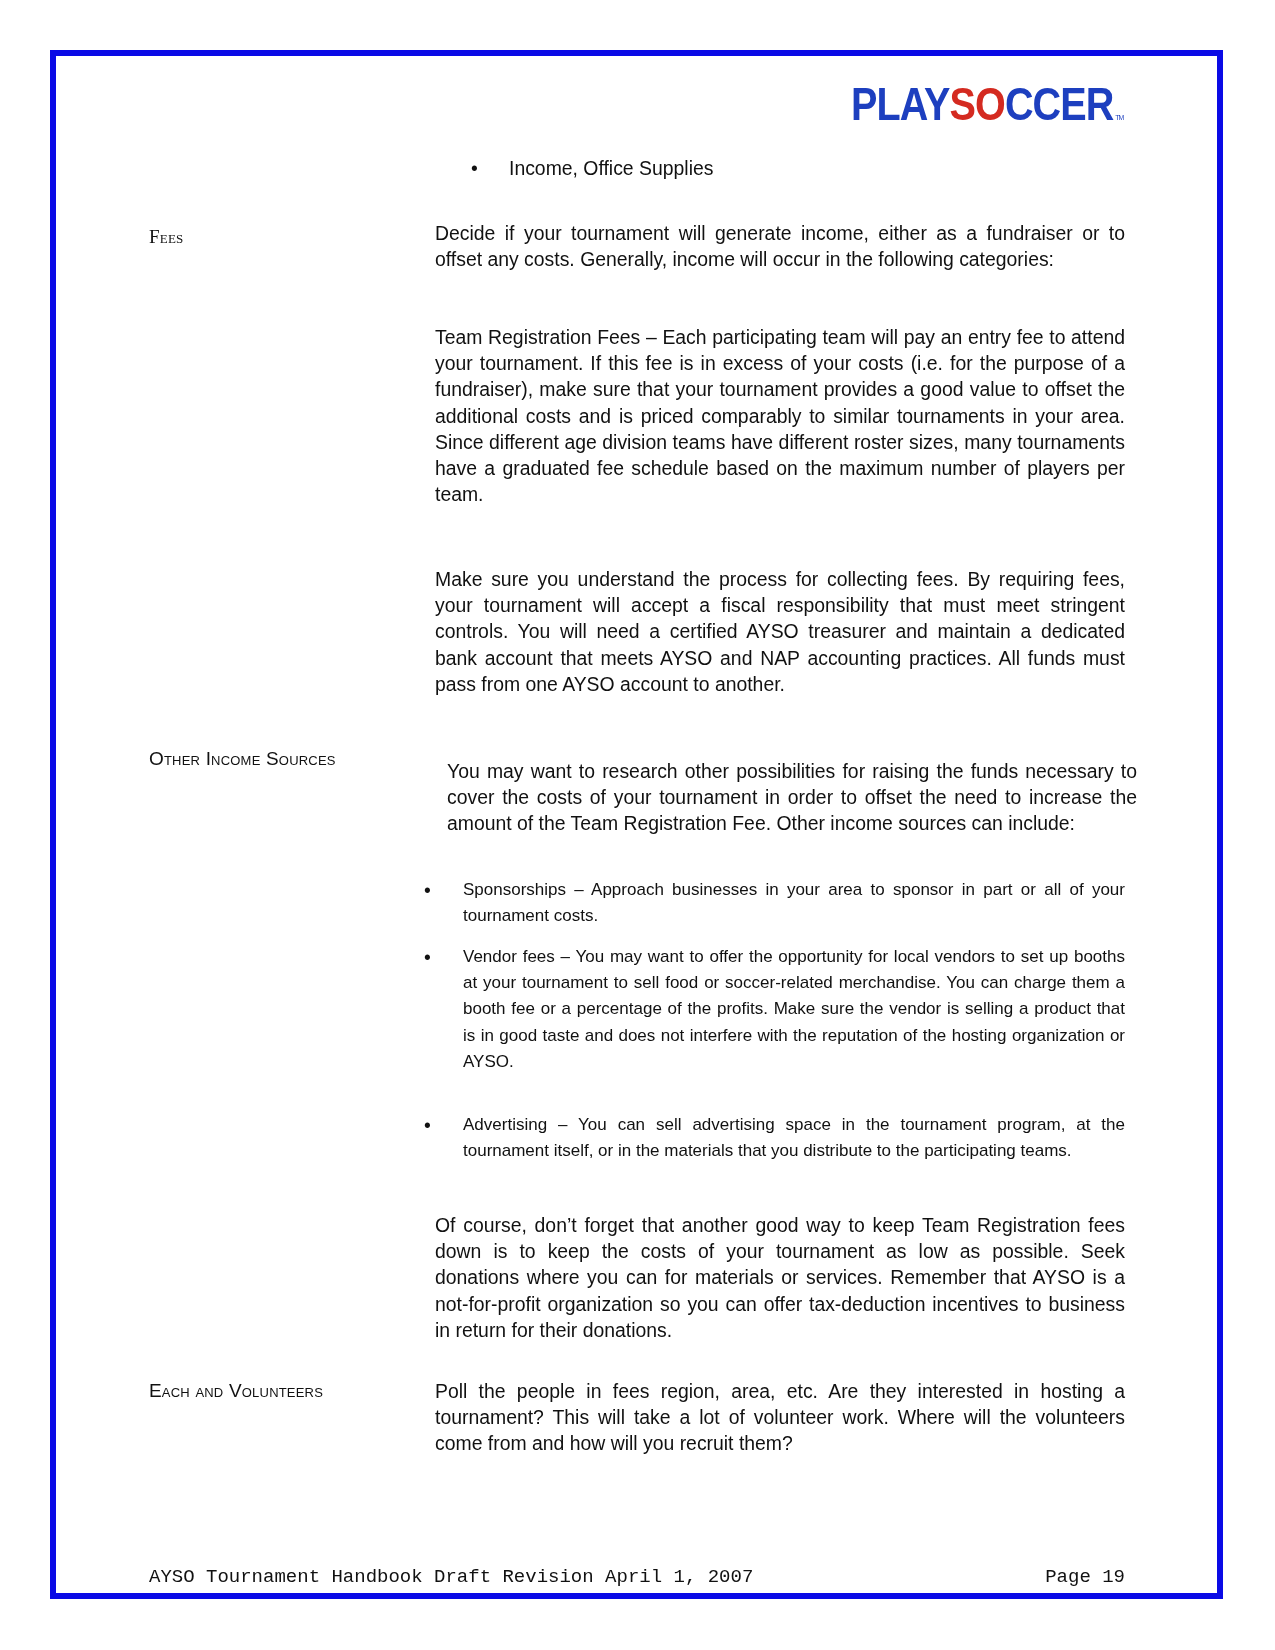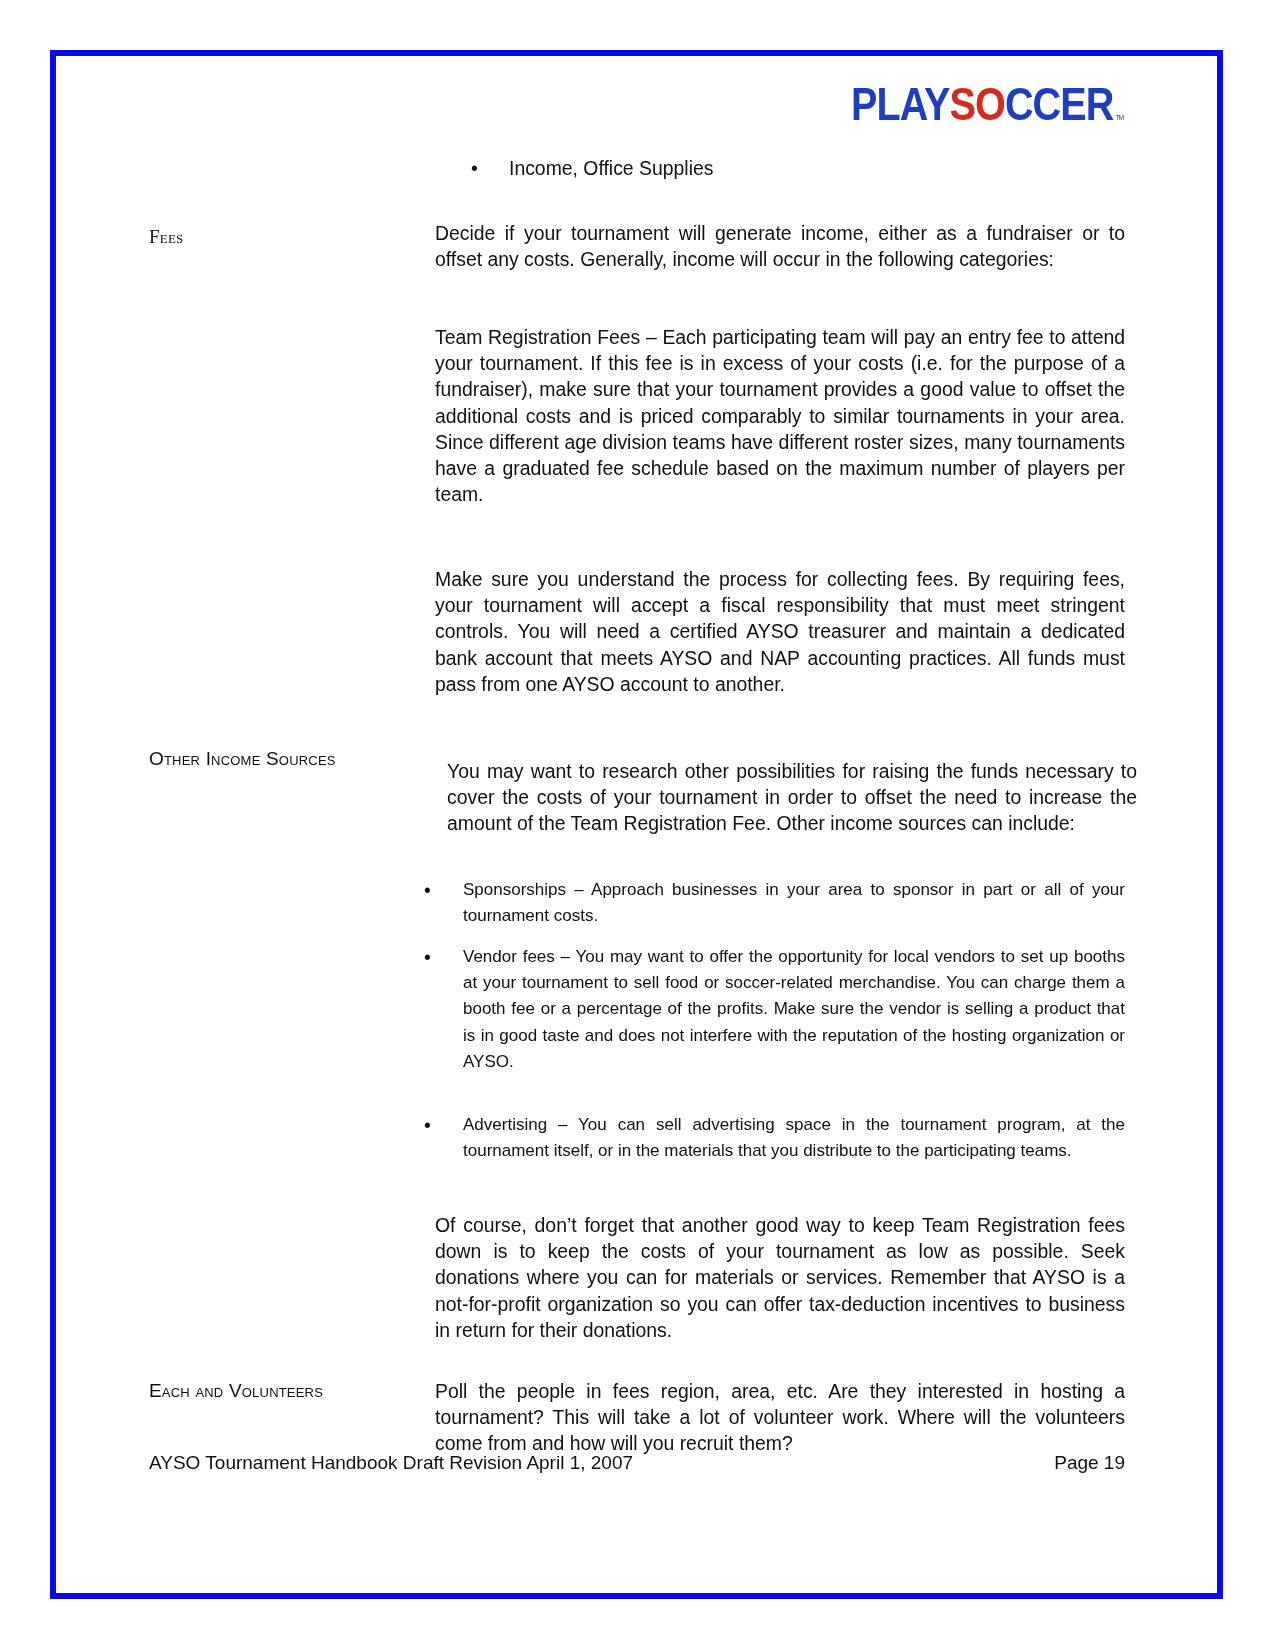--- a/index.html
+++ b/index.html
@@ -16,21 +16,21 @@
   .logo .tm { font-size:8px; color:#1d3fbf; font-weight:normal; vertical-align:baseline; margin-left:2px; }
   .label { position:absolute; left:149px; font-size:19px; line-height:26.2px;
            font-variant:small-caps; letter-spacing:0.2px; }
   .para { position:absolute; left:435px; width:690px; font-size:19.4px; line-height:26.2px;
           text-align:justify; }
   .bullet { position:absolute; font-size:19.4px; line-height:26.2px; }
   .bullet-dot { position:absolute; font-size:19.4px; line-height:26.2px; }
   .bullet-item .bullet-dot { left:424px; }
   .bullet-item .text { position:absolute; left:463px; width:662px; font-size:17px;
           line-height:26.2px; text-align:justify; }
-  .footer { position:absolute; top:1450px; font-size:19px; line-height:26px; }
+  .footer { position:absolute; top:1564px; font-size:19px; line-height:26px;font-family:Liberation Mono, monospace; }
 </style>
 </head>
 <body>
 
 <div class="frame"></div>
 
 <div class="logo">
   <span class="play">PLAY</span><span class="so">SO</span><span class="ccer">CCER</span><span class="tm">TM</span>
 </div>
 

